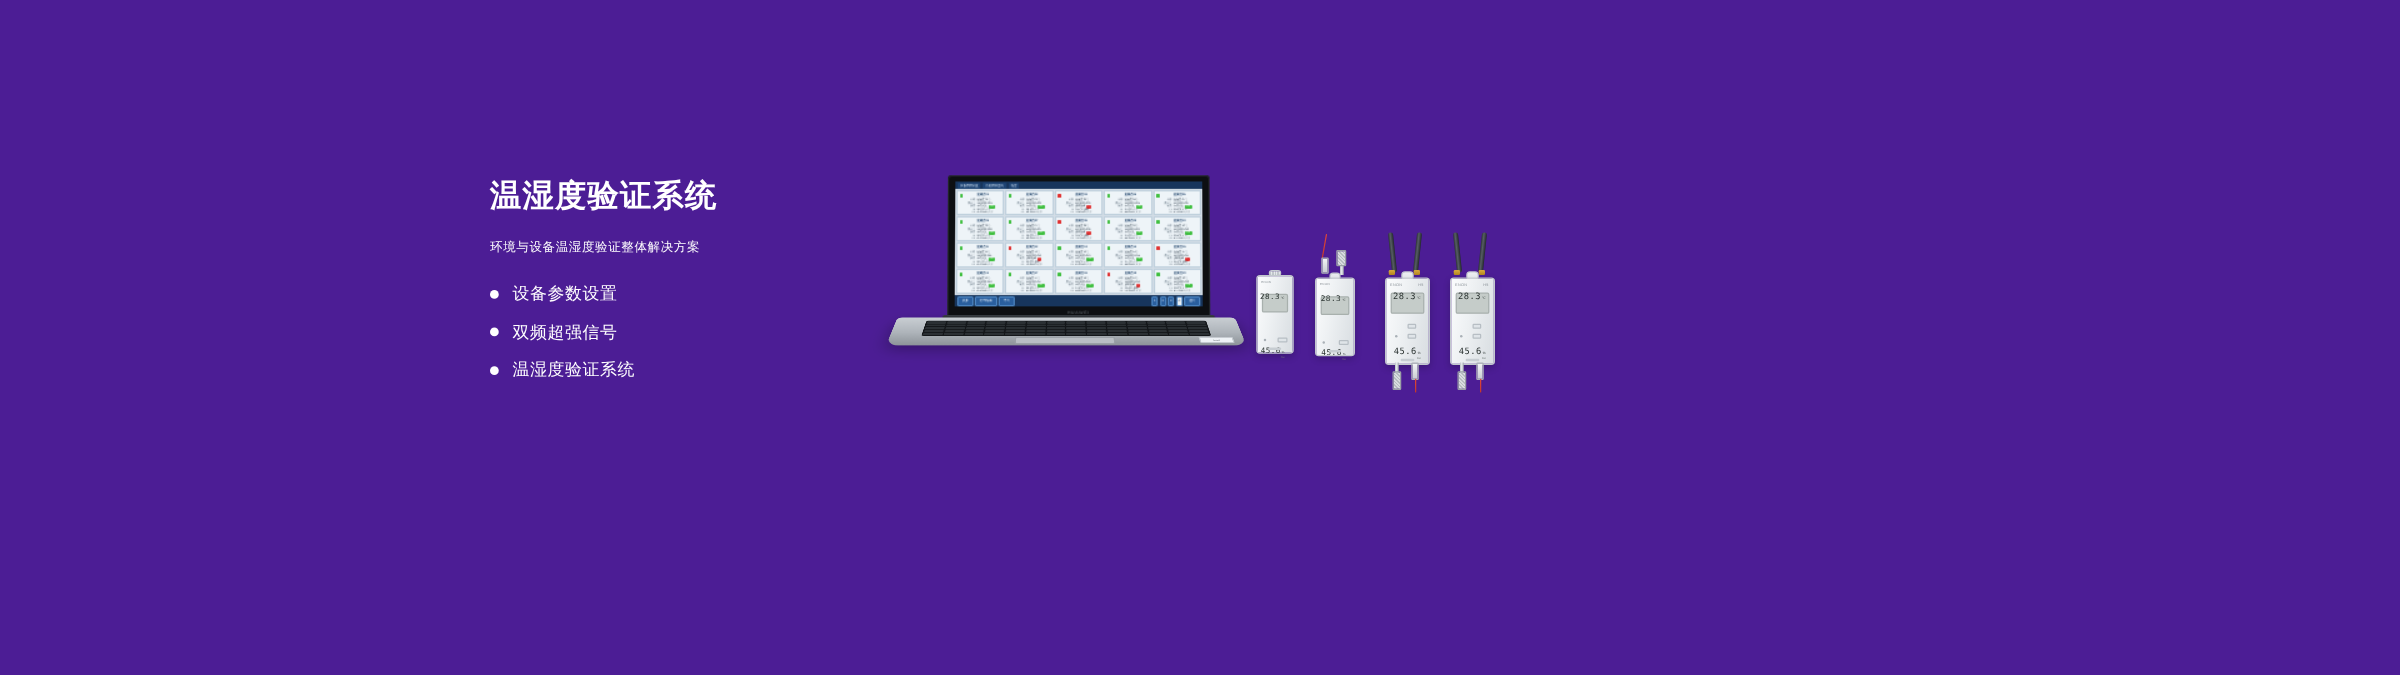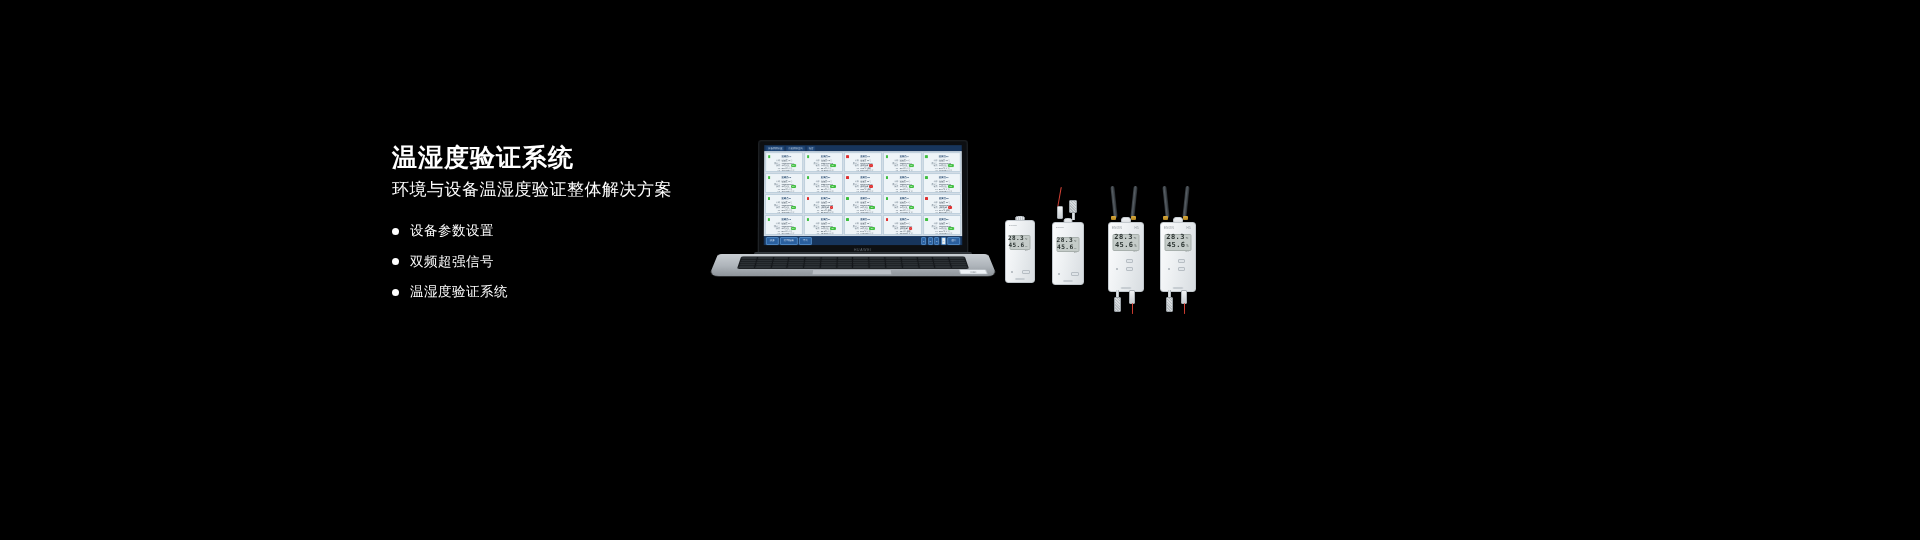--- a/index.html
+++ b/index.html
@@ -2,30 +2,30 @@
 <html><head>
 <meta charset="utf-8">
 <style>
   * { margin:0; padding:0; box-sizing:border-box; }
   html,body { width:1920px; height:540px; overflow:hidden; }
   body {
     background:#0b7fc0;
     font-family:"Liberation Sans","DejaVu Sans",sans-serif;
     position:relative;
   }
-  .banner { position:absolute; inset:0; background:#000000; }
+  .banner { position:absolute; inset:0; background:#4c1d95; }
 
   
   .copy { position:absolute; left:392px; top:142px; width:330px; }
   .title {
     font-size:25px; font-weight:bold; color:#ffffff;
     letter-spacing:1px; line-height:1.2;
   }
   .subtitle {
-    margin-top:6px; font-size:17px; color:#ffffff;
+    margin-top:19px; font-size:10px; color:#ffffff;
     letter-spacing:.5px; font-weight:400;
   }
   .feat-list { margin-top:21px; list-style:none; }
   .feat { display:flex; align-items:center; margin-bottom:12.5px; }
   .dot {
     width:7px; height:7px; border-radius:50%;
     background:#ffffff; margin-right:11px; flex:0 0 auto;
   }
   .feat-label { font-size:13.5px; color:#ffffff; letter-spacing:.5px; }
 
@@ -150,21 +150,21 @@
   }
   .lcd {
     position:absolute; left:50%; transform:translateX(-50%);
     background:#c5ccc9; border:.7px solid #a8b0ad;
     border-radius:1.5px; padding:1px 2px;
     display:flex; flex-direction:column; justify-content:center;
   }
   .lcd-line { display:flex; align-items:baseline; justify-content:flex-end; }
   .lcd-num {
     font-family:"DejaVu Sans Mono","Liberation Mono",monospace;
-    color:#2a3230; font-weight:bold; letter-spacing:.4px;
+    color:#2a3230; font-weight:normal; letter-spacing:.4px;margin-top:36px;
   }
   .lcd-unit { color:#3a4240; margin-left:.8px; }
   .lcd-foot {
     text-align:right; color:#707a77; margin-top:.5px;
   }
   .dev-btn {
     position:absolute; background:#dfe4e8;
     border:.6px solid #b7bec4; border-radius:1px;
   }
   .dev-ind {

